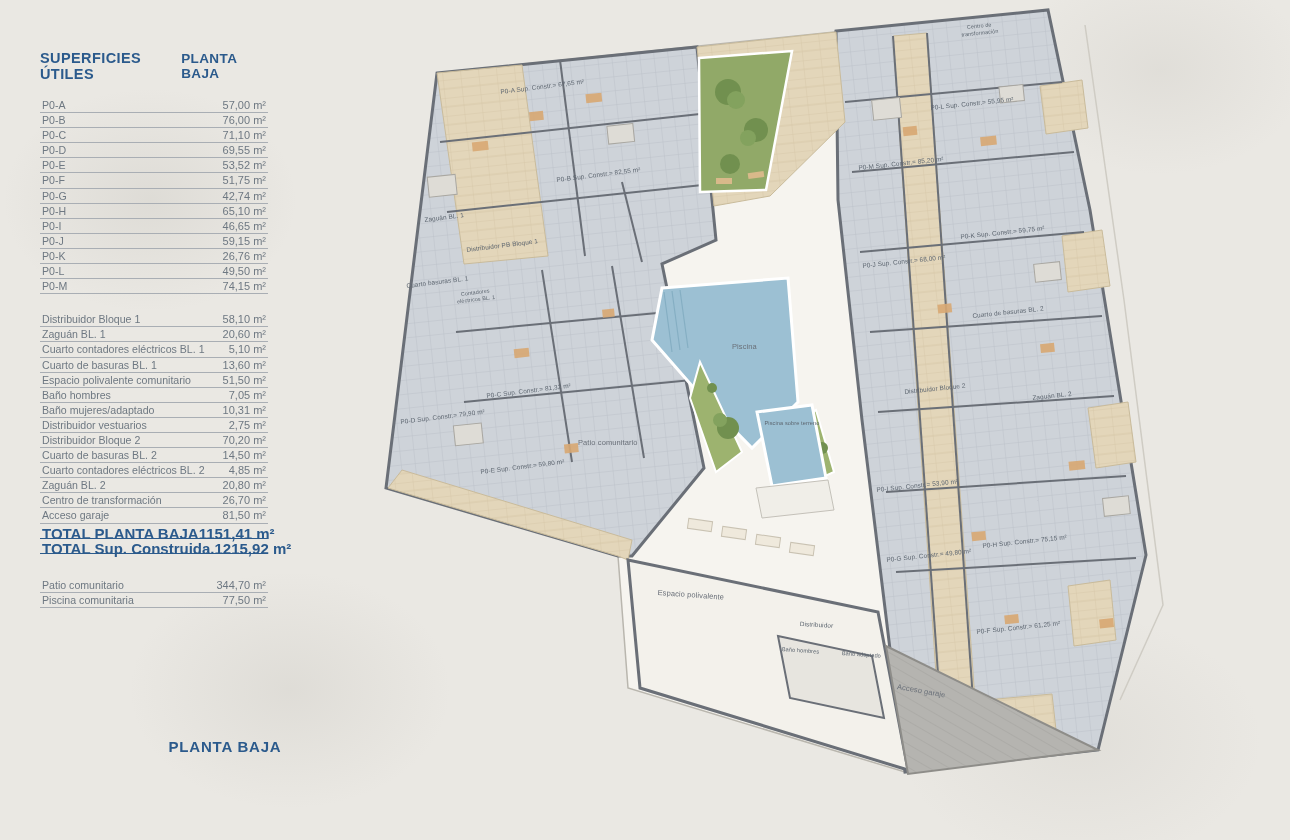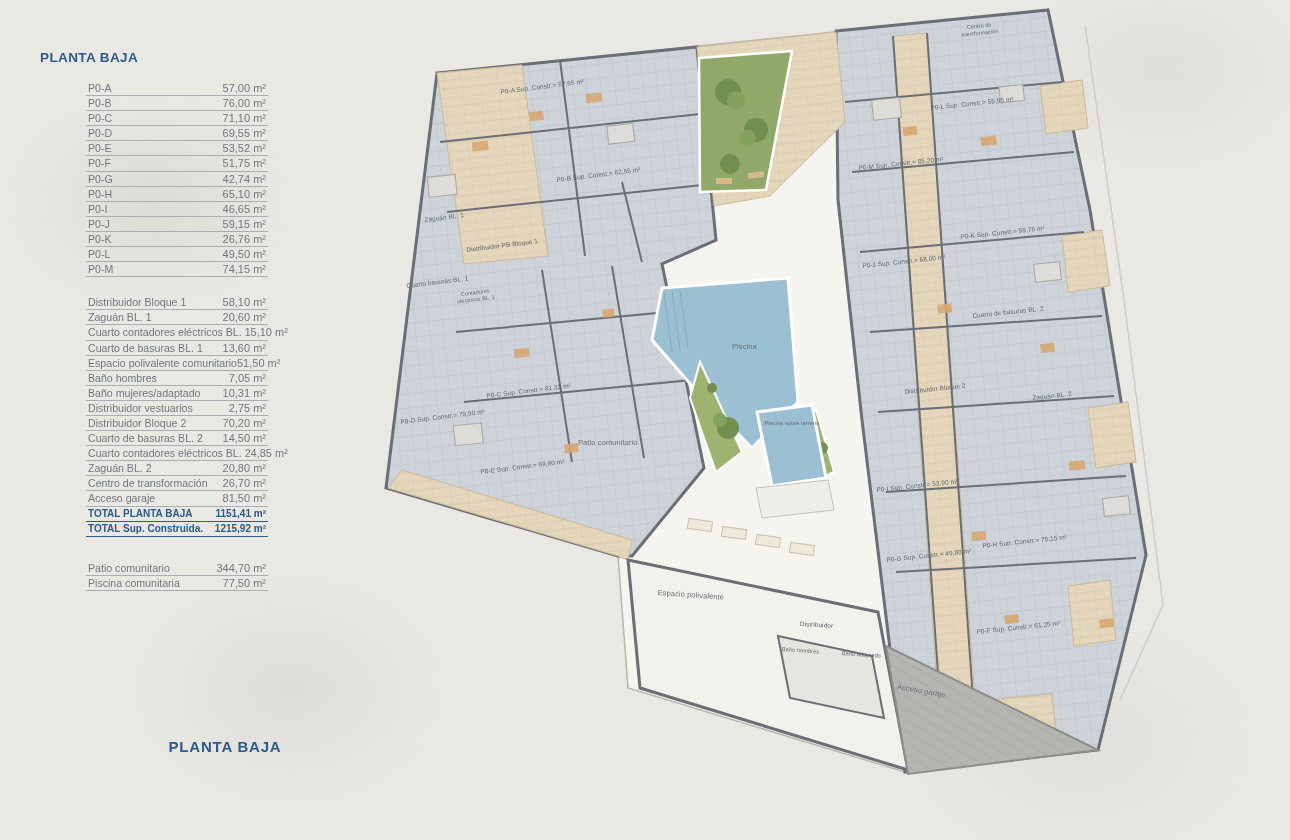--- a/index.html
+++ b/index.html
@@ -13,30 +13,30 @@
   .b1{left:-60px;top:40px;width:420px;height:320px;background:radial-gradient(closest-side,rgba(158,155,146,.16),transparent 70%);}
   .b2{left:950px;top:-80px;width:420px;height:300px;background:radial-gradient(closest-side,rgba(158,155,146,.13),transparent 70%);}
   .b3{left:60px;top:520px;width:460px;height:340px;background:radial-gradient(closest-side,rgba(158,155,146,.15),transparent 70%);}
   .b4{left:820px;top:560px;width:520px;height:360px;background:radial-gradient(closest-side,rgba(158,155,146,.12),transparent 70%);}
 
   
   .panel{position:absolute;left:40px;top:50px;width:228px;}
   .thead{display:flex;justify-content:space-between;align-items:baseline;margin-bottom:16px;}
   .thead .h1{font-size:14.5px;font-weight:bold;color:#2b5a8c;letter-spacing:.4px;}
   .thead .h2{font-size:13.5px;font-weight:bold;color:#2b5a8c;letter-spacing:.4px;}
-  .sect{margin-bottom:18px;margin-left:46px;}
+  .sect{margin-bottom:18px;}
   .row{
     display:flex;justify-content:space-between;align-items:baseline;
     border-bottom:1px solid #a9aeb4;
     padding:1px 2px 1px 2px;height:12.1px;
   }
   .row .rl{font-size:10.6px;color:#6e7882;white-space:nowrap;}
   .row .rv{font-size:11px;color:#6e7882;white-space:nowrap;}
   .row.total{border-bottom:1.6px solid #2b5a8c;}
-  .row.total .rl,.row.total .rv{color:#2b5a8c;font-weight:bold;font-size:10px;}
+  .row.total .rl,.row.total .rv{color:#2b5a8c;font-weight:bold;font-size:15px;}
   .footer-title{
     position:absolute;left:140px;top:738px;width:170px;text-align:center;
     font-size:15px;font-weight:bold;color:#2b5a8c;letter-spacing:.8px;
   }
 
   
   #plan{position:absolute;left:0;top:0;width:1290px;height:840px;}
   #plan svg{position:absolute;left:0;top:0;}
   .plabel{
     position:absolute;font-size:6.4px;color:#5d6670;white-space:nowrap;
@@ -48,20 +48,21 @@
 </head>
 <body>
 
 <div class="blob b1"></div>
 <div class="blob b2"></div>
 <div class="blob b3"></div>
 <div class="blob b4"></div>
 
 <div class="panel">
   <div class="thead">
+    <span class="h1">SUPERFICIES ÚTILES</span>
     <span class="h2">PLANTA BAJA</span>
   </div>
 
   <div class="sect">
     <div class="row">
         <span class="rl">P0-A</span>
         <span class="rv">57,00 m²</span>
       </div>
     <div class="row">
         <span class="rl">P0-B</span>

